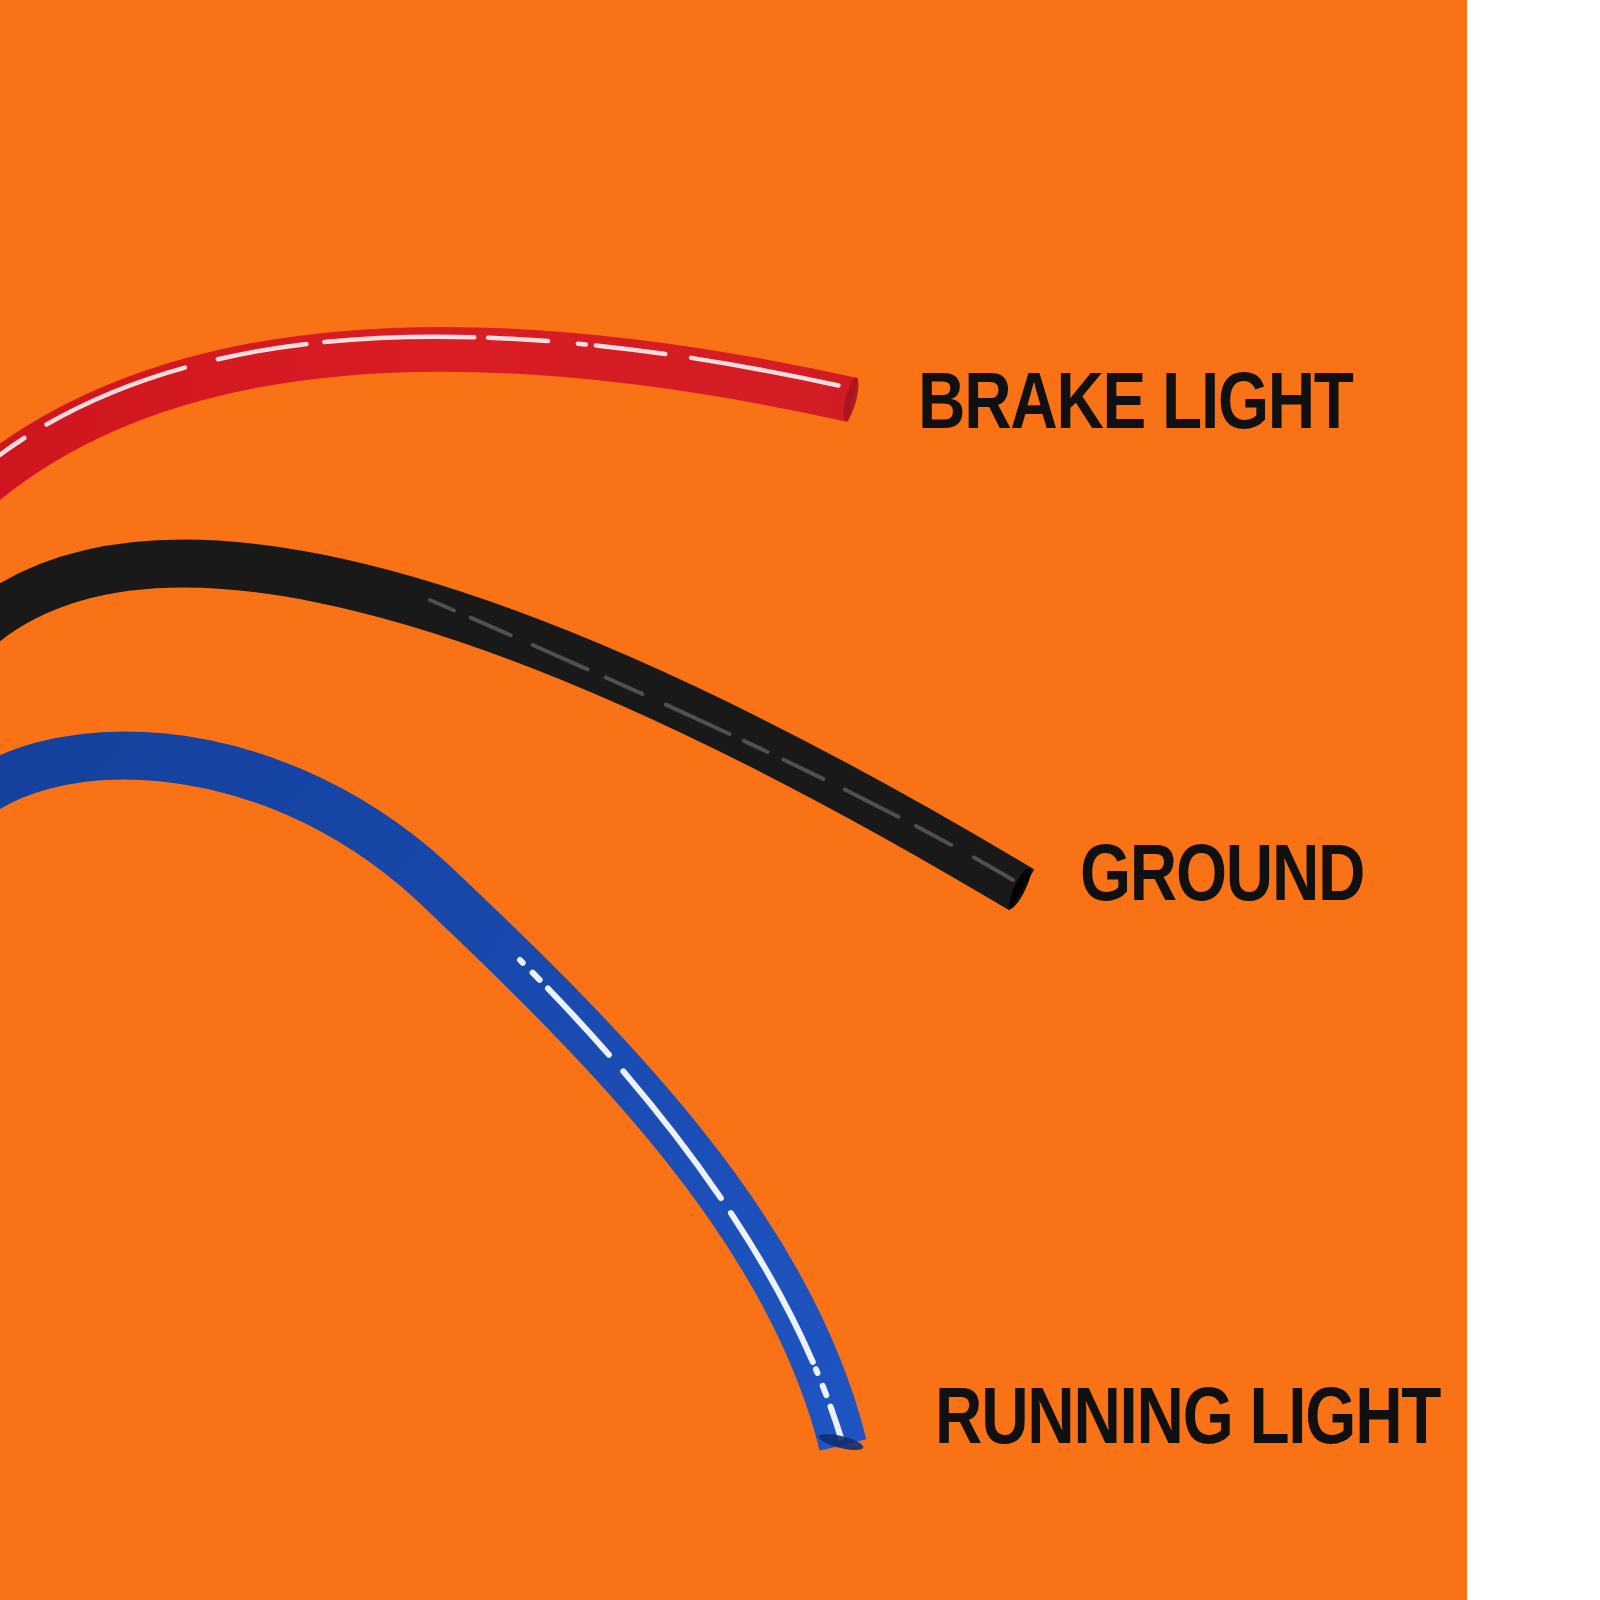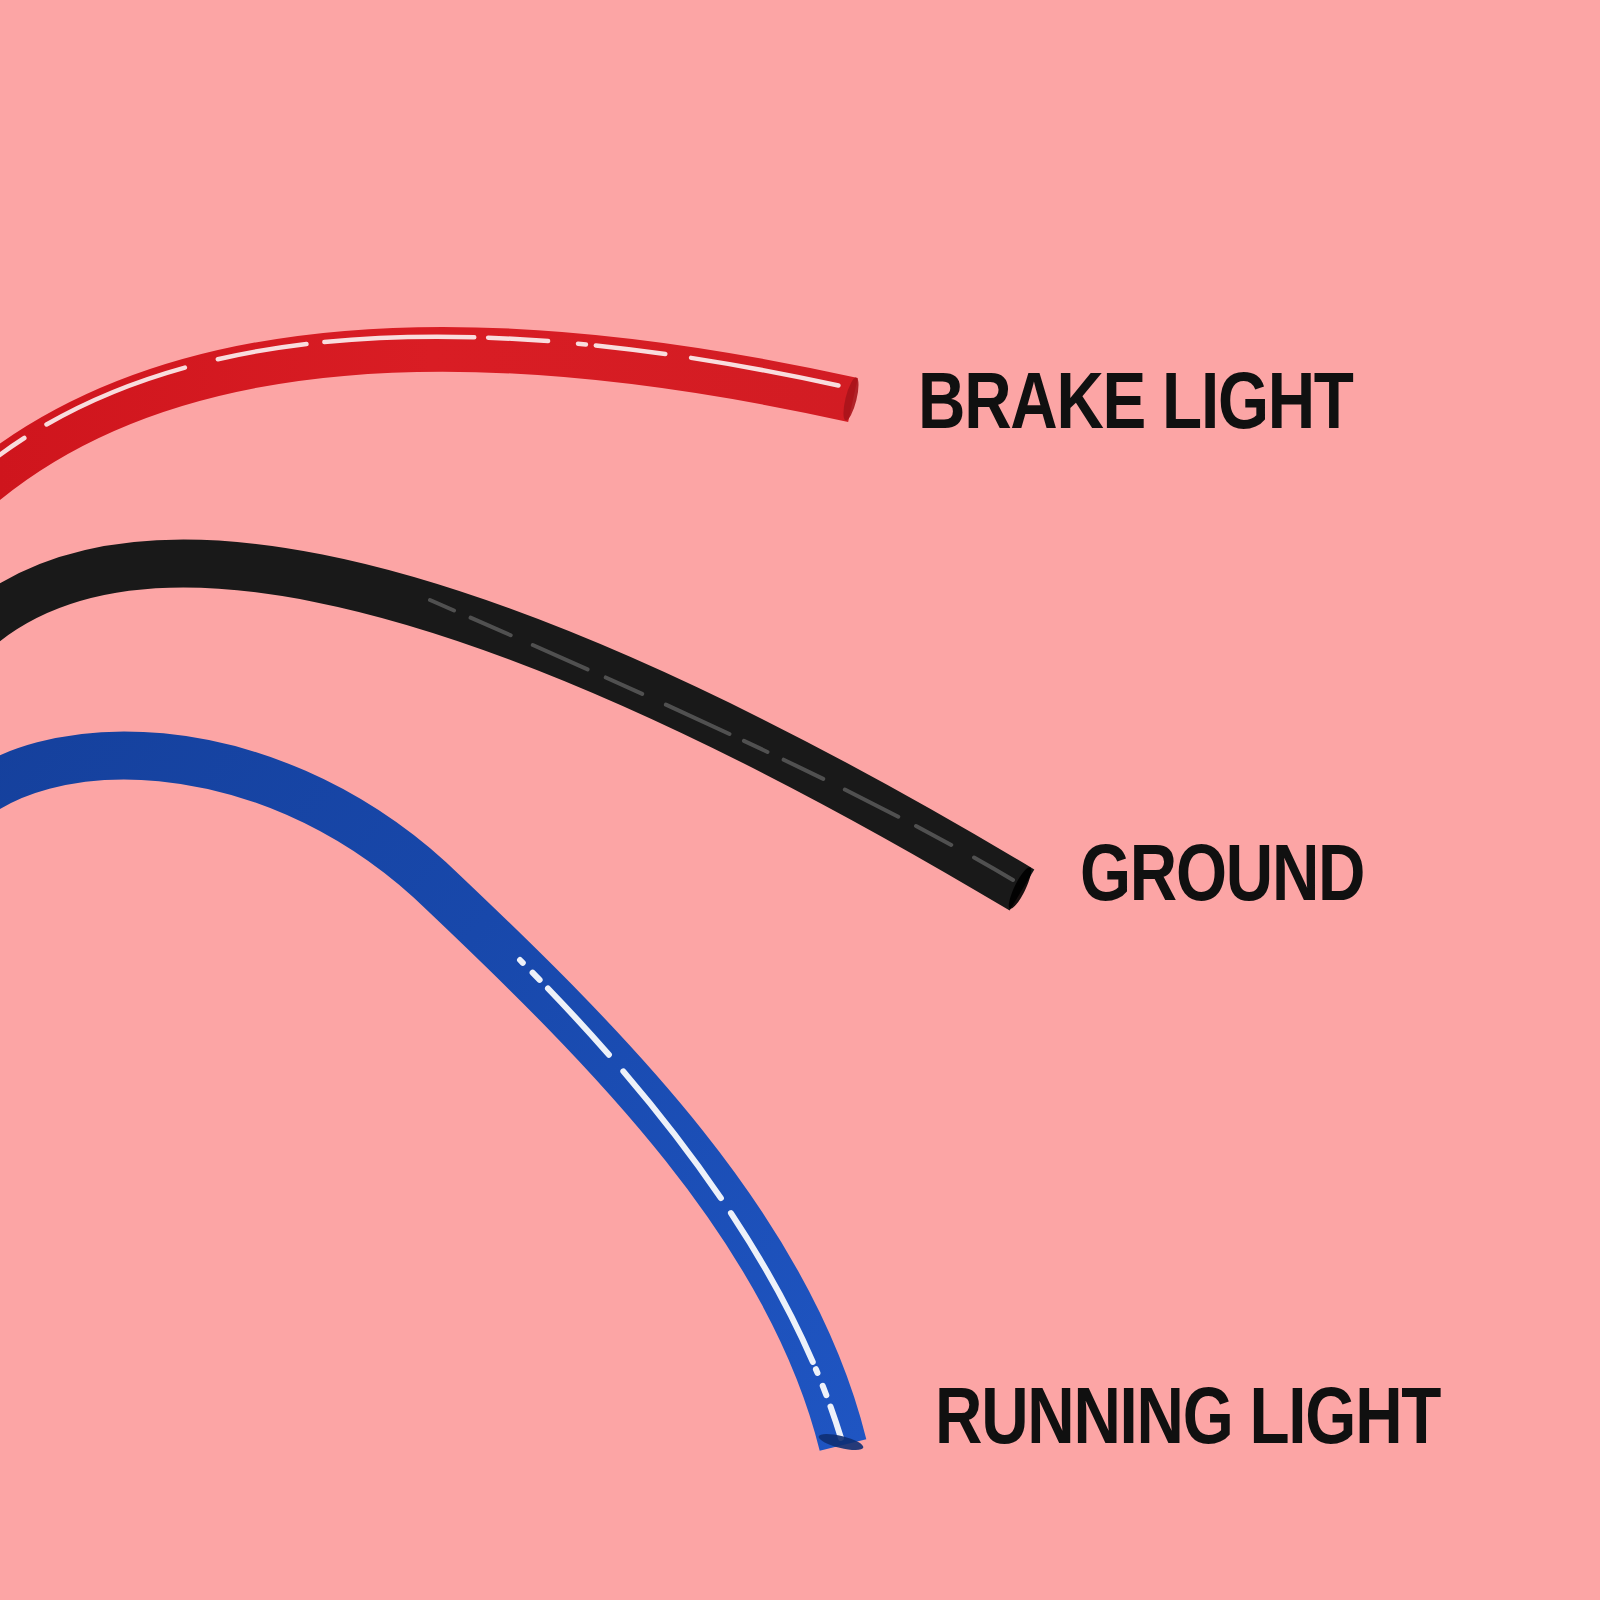--- a/index.html
+++ b/index.html
@@ -2,23 +2,23 @@
 <html><head>
 <meta charset="utf-8">
 <style>
   html, body {
     margin: 0;
     padding: 0;
     background: #ffffff;
   }
   .canvas {
     position: relative;
-    width: 1600px;
+    width: 1467px;
     height: 1600px;
-    background: #fca5a5;
+    background: #f97316;
     overflow: hidden;
     font-family: "Liberation Sans", sans-serif;
   }
   .wires-svg {
     position: absolute;
     left: 0;
     top: 0;
     width: 1600px;
     height: 1600px;
     display: block;

